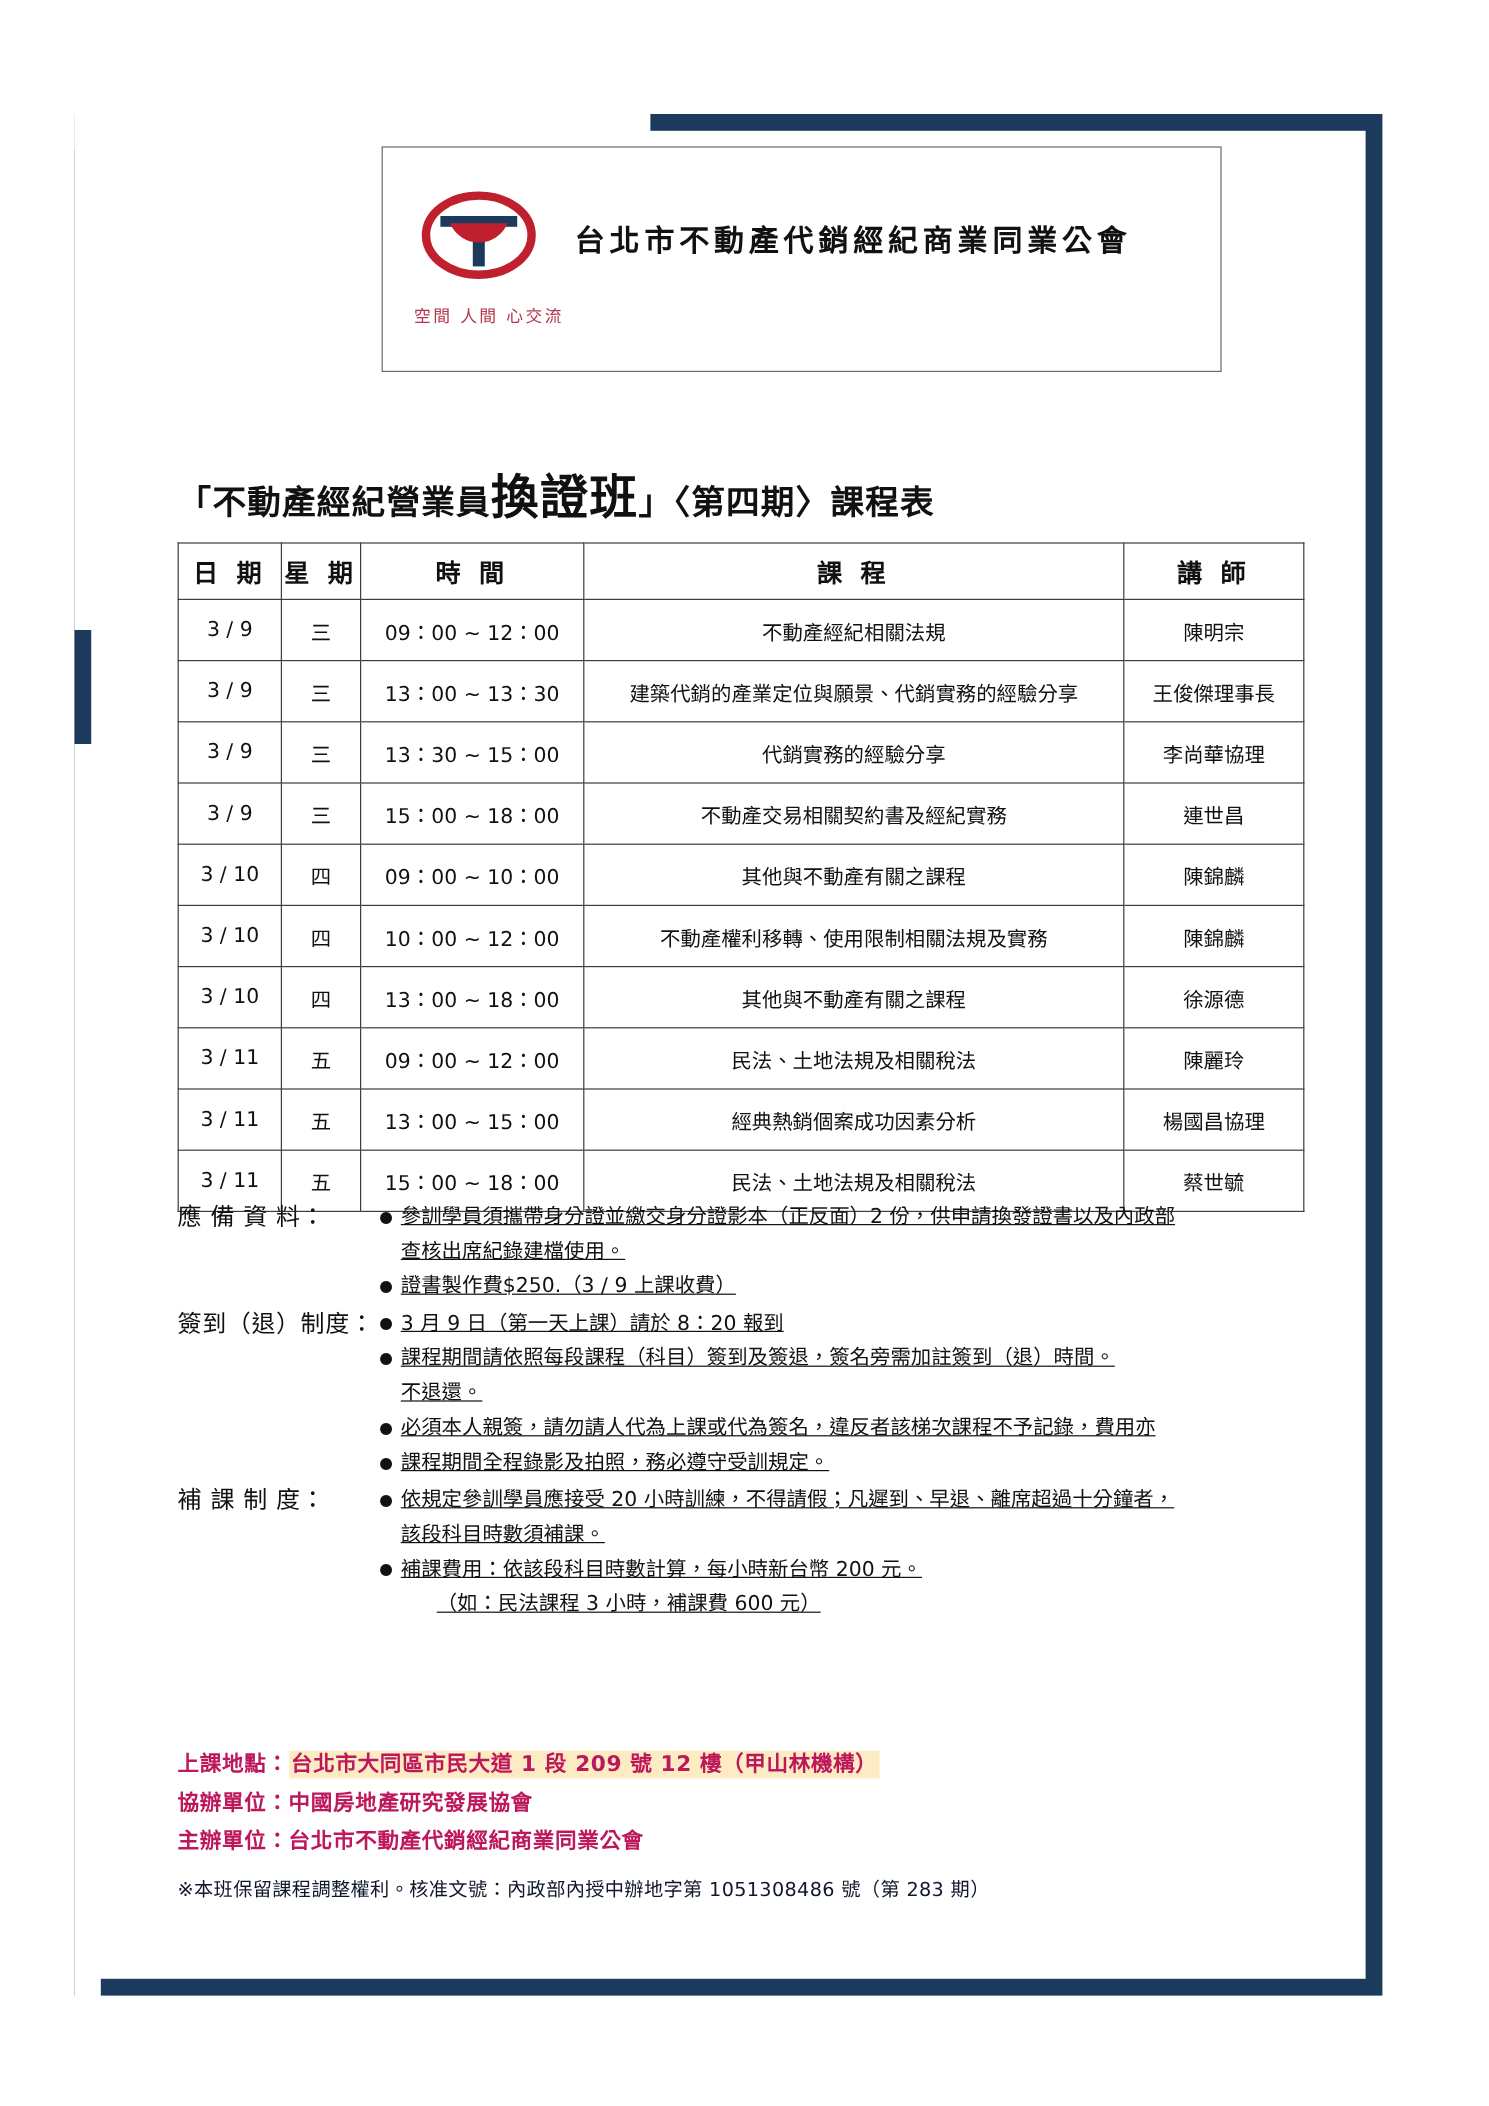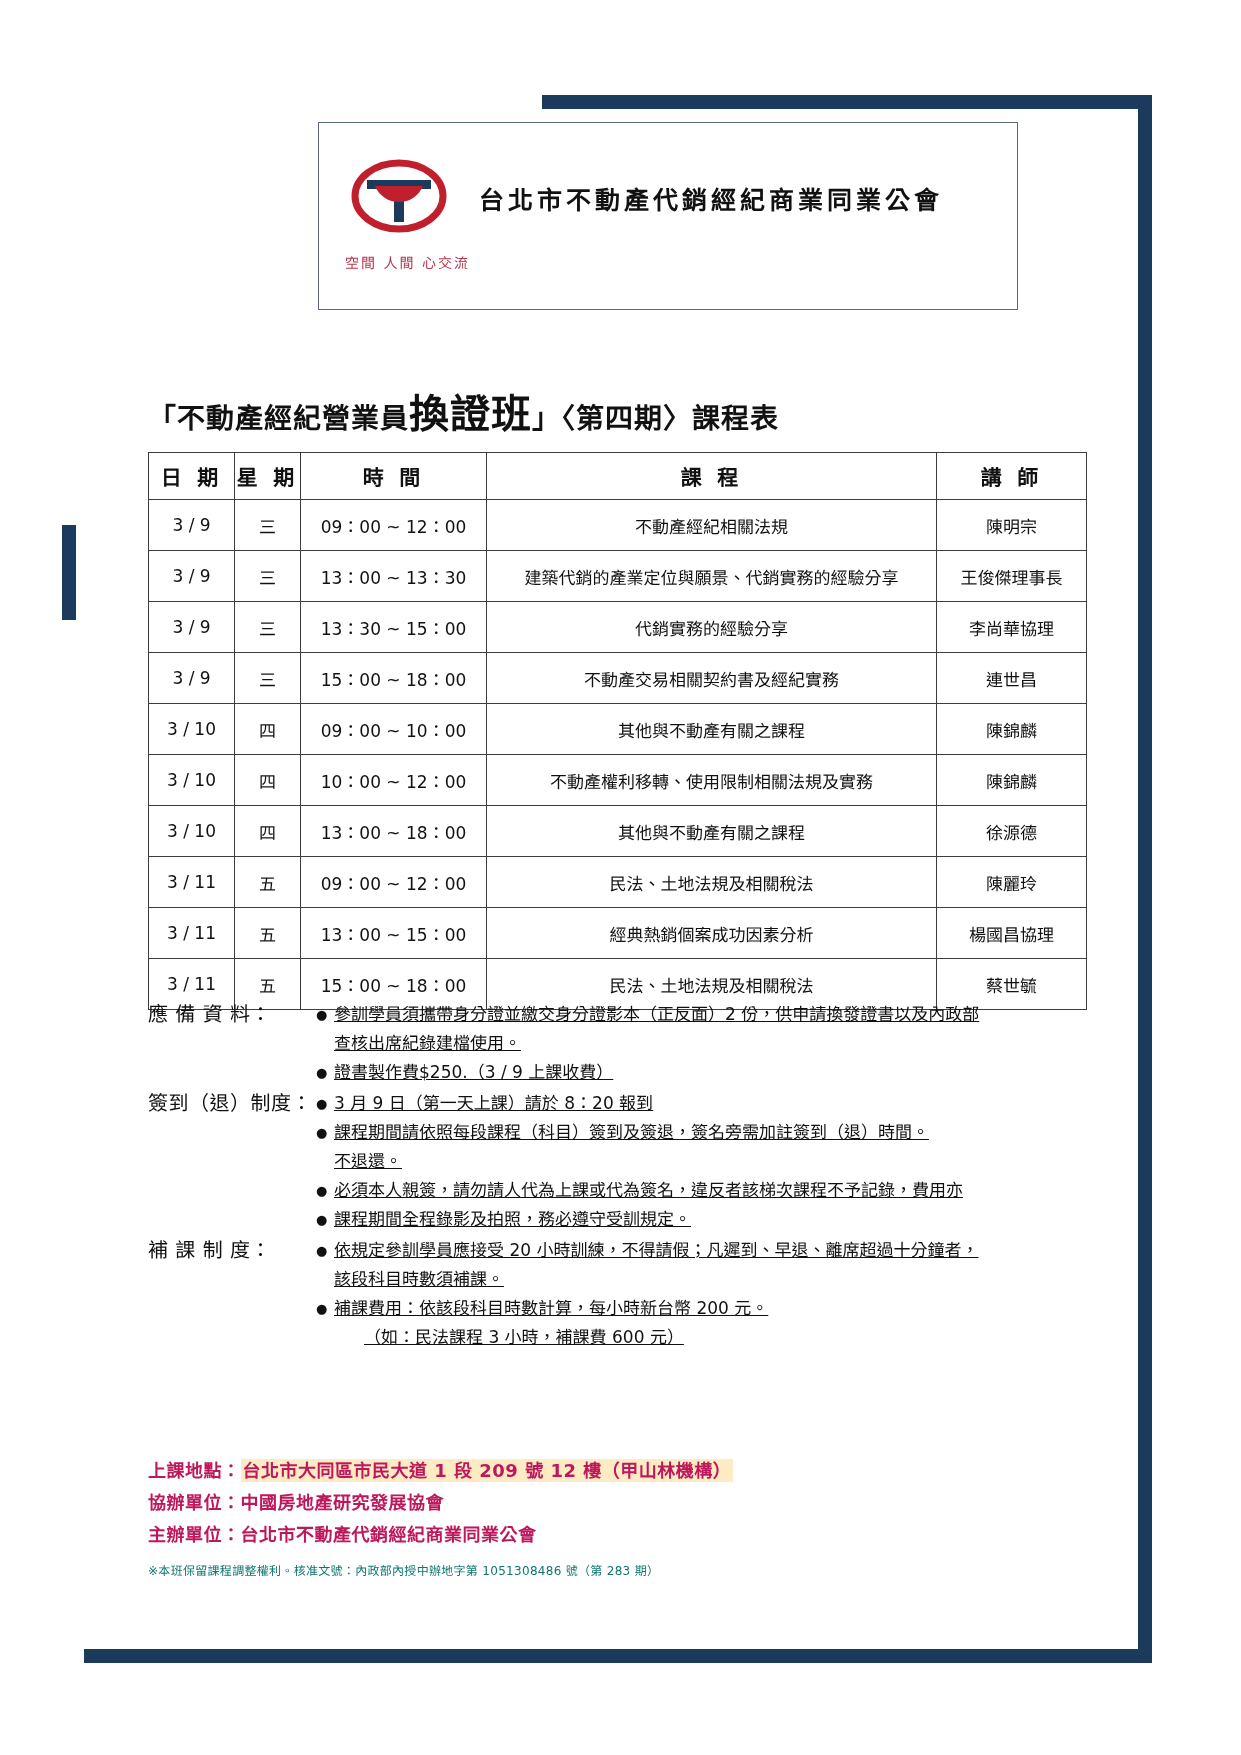--- a/index.html
+++ b/index.html
@@ -216,22 +216,22 @@
     line-height: 32px;
     color: #be185d;
     letter-spacing: 0.5px;
   }
   .fi-line .hl {
     background: #fdebc3;
     padding: 1px 2px;
   }
   .fi-note {
     margin-top: 10px;
-    font-size: 12px;
-    color: #0f766e;
+    font-size: 16px;
+    color: #0f172a;
     letter-spacing: 0.3px;
   }
 </style>
 </head>
 <body>
 
 <div class="frame-outer"></div>
 <div class="frame-mask-top"></div>
 <div class="frame-mask-left"></div>
 <div class="frame-mask-bottom-left"></div>

